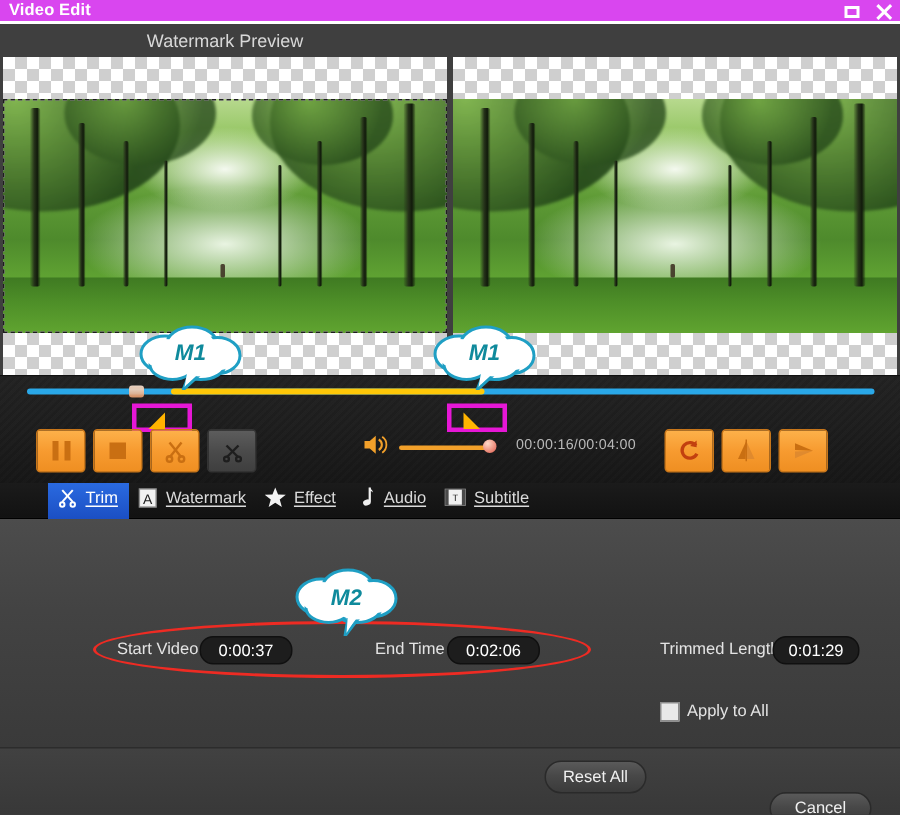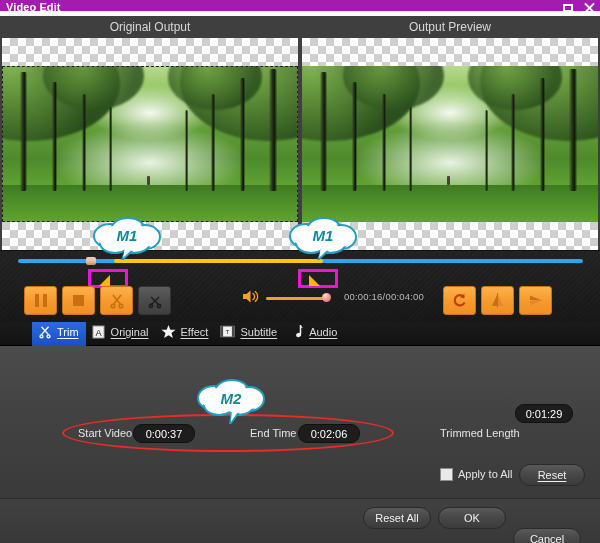--- a/index.html
+++ b/index.html
@@ -11,22 +11,22 @@
   }
   .app {
     position: relative;
     width: 600px; height: 543px;
     background: #3f3f3f;
   }
 
   
   .titlebar {
     position: absolute; left: 0; top: 0; width: 600px; height: 16px;
-    background: #a21caf;
-    border-bottom: 5px solid #ffffff;
+    background: #d946ef;
+    border-bottom: 2px solid #ffffff;
   }
   .titlebar-text {
     position: absolute; left: 6px; top: 1px;
     font-size: 11px; font-weight: bold; color: #ffffff;
     letter-spacing: .1px;
   }
   .win-btns { position: absolute; right: 4px; top: 2px; display: flex; gap: 8px; }
   .win-btn { width: 13px; height: 12px; position: relative; cursor: pointer; }
   .win-btn .box {
     position: absolute; left: 1px; top: 2px; width: 10px; height: 8px;
@@ -254,22 +254,21 @@
       <div class="win-btn">
         <span class="box"></span>
       </div>
       <div class="win-btn">
         <span class="x1"></span>
         <span class="x2"></span>
       </div>
     </div>
   </div>
 
-  <div class="preview-head" id="head-orig">Original Output</div>
-  <div class="preview-head" id="head-out">Output Preview</div>
+  <div class="preview-head" id="head-orig">Watermark Preview</div>
 
   <div class="preview-wrap" id="pv-orig">
     <div class="checker"></div>
     <div class="video-img">
       <div class="ground"></div>
       <div class="trees">
         <div class="canopy" style="left:-22%;top:-26%;width:62%;height:74%;"></div>
         <div class="canopy" style="right:-20%;top:-28%;width:60%;height:76%;"></div>
         <div class="canopy" style="left:14%;top:-16%;width:34%;height:44%;opacity:.85;"></div>
         <div class="canopy" style="right:12%;top:-14%;width:32%;height:42%;opacity:.85;"></div>
@@ -404,81 +403,75 @@
 
 
 
     <div class="tab">
       <span class="tab-ico">
         <svg width="13" height="14" viewBox="0 0 14 15">
           <rect x="1" y="1" width="12" height="13" fill="#f2f2f2" stroke="#8f8f8f"></rect>
           <text x="7" y="11.5" font-size="10" font-family="Liberation Sans, sans-serif" text-anchor="middle" fill="#202020">A</text>
         </svg>
       </span>
-      <span class="tab-label">Original</span>
+      <span class="tab-label">Watermark</span>
     </div>
 
     <div class="tab">
       <span class="tab-ico">
         <svg width="15" height="15" viewBox="0 0 16 16">
           <path d="M8 1 L10 6 L15.5 6.2 L11.2 9.6 L12.7 15 L8 11.9 L3.3 15 L4.8 9.6 L0.5 6.2 L6 6 Z" fill="#f2f2f2"></path>
         </svg>
       </span>
       <span class="tab-label">Effect</span>
+    </div>
+
+    <div class="tab">
+      <span class="tab-ico">
+        <svg width="12" height="15" viewBox="0 0 12 15">
+          <path d="M9.5 1 L9.5 10.5" stroke="#f0f0f0" stroke-width="1.5" fill="none"></path>
+          <path d="M9.5 1 C10.5 2.6 11.6 2.8 11.6 4.3 C10.8 3.2 9.5 3.4 9.5 3.4 Z" fill="#f0f0f0"></path>
+          <ellipse cx="7.6" cy="11" rx="2.6" ry="2" fill="#f0f0f0" transform="rotate(-18 7.6 11)"></ellipse>
+        </svg>
+      </span>
+      <span class="tab-label">Audio</span>
     </div>
 
     <div class="tab">
       <span class="tab-ico">
         <svg width="16" height="13" viewBox="0 0 17 14">
           <rect x="1" y="1" width="15" height="12" fill="#f0f0f0" stroke="#8a8a8a"></rect>
           <rect x="1" y="1" width="2.5" height="12" fill="#4a4a4a"></rect>
           <rect x="13.5" y="1" width="2.5" height="12" fill="#4a4a4a"></rect>
           <text x="8.5" y="10" font-size="7" font-family="Liberation Sans, sans-serif" text-anchor="middle" fill="#1a1a1a">T</text>
         </svg>
       </span>
       <span class="tab-label">Subtitle</span>
     </div>
-
-    <div class="tab">
-      <span class="tab-ico">
-        <svg width="12" height="15" viewBox="0 0 12 15">
-          <path d="M9.5 1 L9.5 10.5" stroke="#f0f0f0" stroke-width="1.5" fill="none"></path>
-          <path d="M9.5 1 C10.5 2.6 11.6 2.8 11.6 4.3 C10.8 3.2 9.5 3.4 9.5 3.4 Z" fill="#f0f0f0"></path>
-          <ellipse cx="7.6" cy="11" rx="2.6" ry="2" fill="#f0f0f0" transform="rotate(-18 7.6 11)"></ellipse>
-        </svg>
-      </span>
-      <span class="tab-label">Audio</span>
-    </div>
   </div>
 
   <div class="panel"></div>
 
   <div class="field-label" style="left:78px;top:427px;">Start Video</div>
   <div class="field-box" style="left:133px;top:424px;width:62px;">0:00:37</div>
 
   <div class="field-label" style="left:250px;top:427px;">End Time</div>
   <div class="field-box" style="left:298px;top:424px;width:62px;">0:02:06</div>
 
   <div class="field-label" style="left:440px;top:427px;">Trimmed Length</div>
-  <div class="field-box" style="left:515px;top:404px;width:58px;">0:01:29</div>
+  <div class="field-box" style="left:515px;top:424px;width:58px;">0:01:29</div>
 
   <div class="ellipse-hl"></div>
 
   <div class="checkbox"></div>
   <div class="cb-label">Apply to All</div>
-  <div class="btn-pill" style="left:519px;top:464px;width:66px;">
-    <span class="underline-first">Reset</span>
-  </div>
 
   <div class="footer"></div>
   <div class="btn-pill" style="left:363px;top:507px;width:68px;">
     <span>Reset All</span>
-  </div>
-  <div class="btn-pill" style="left:438px;top:507px;width:68px;">
-    <span>OK</span>
   </div>
   <div class="btn-pill" style="left:513px;top:528px;width:68px;">
     <span>Cancel</span>
   </div>
 
   <div class="bubble" style="left:88px;top:216px;width:78px;height:44px;">
     <svg width="78" height="44" viewBox="0 0 78 44">
       <g fill="#ffffff" stroke="#1f9fc4" stroke-width="2">
         <ellipse cx="22" cy="20" rx="16" ry="12"></ellipse>
         <ellipse cx="40" cy="14" rx="17" ry="12"></ellipse>

